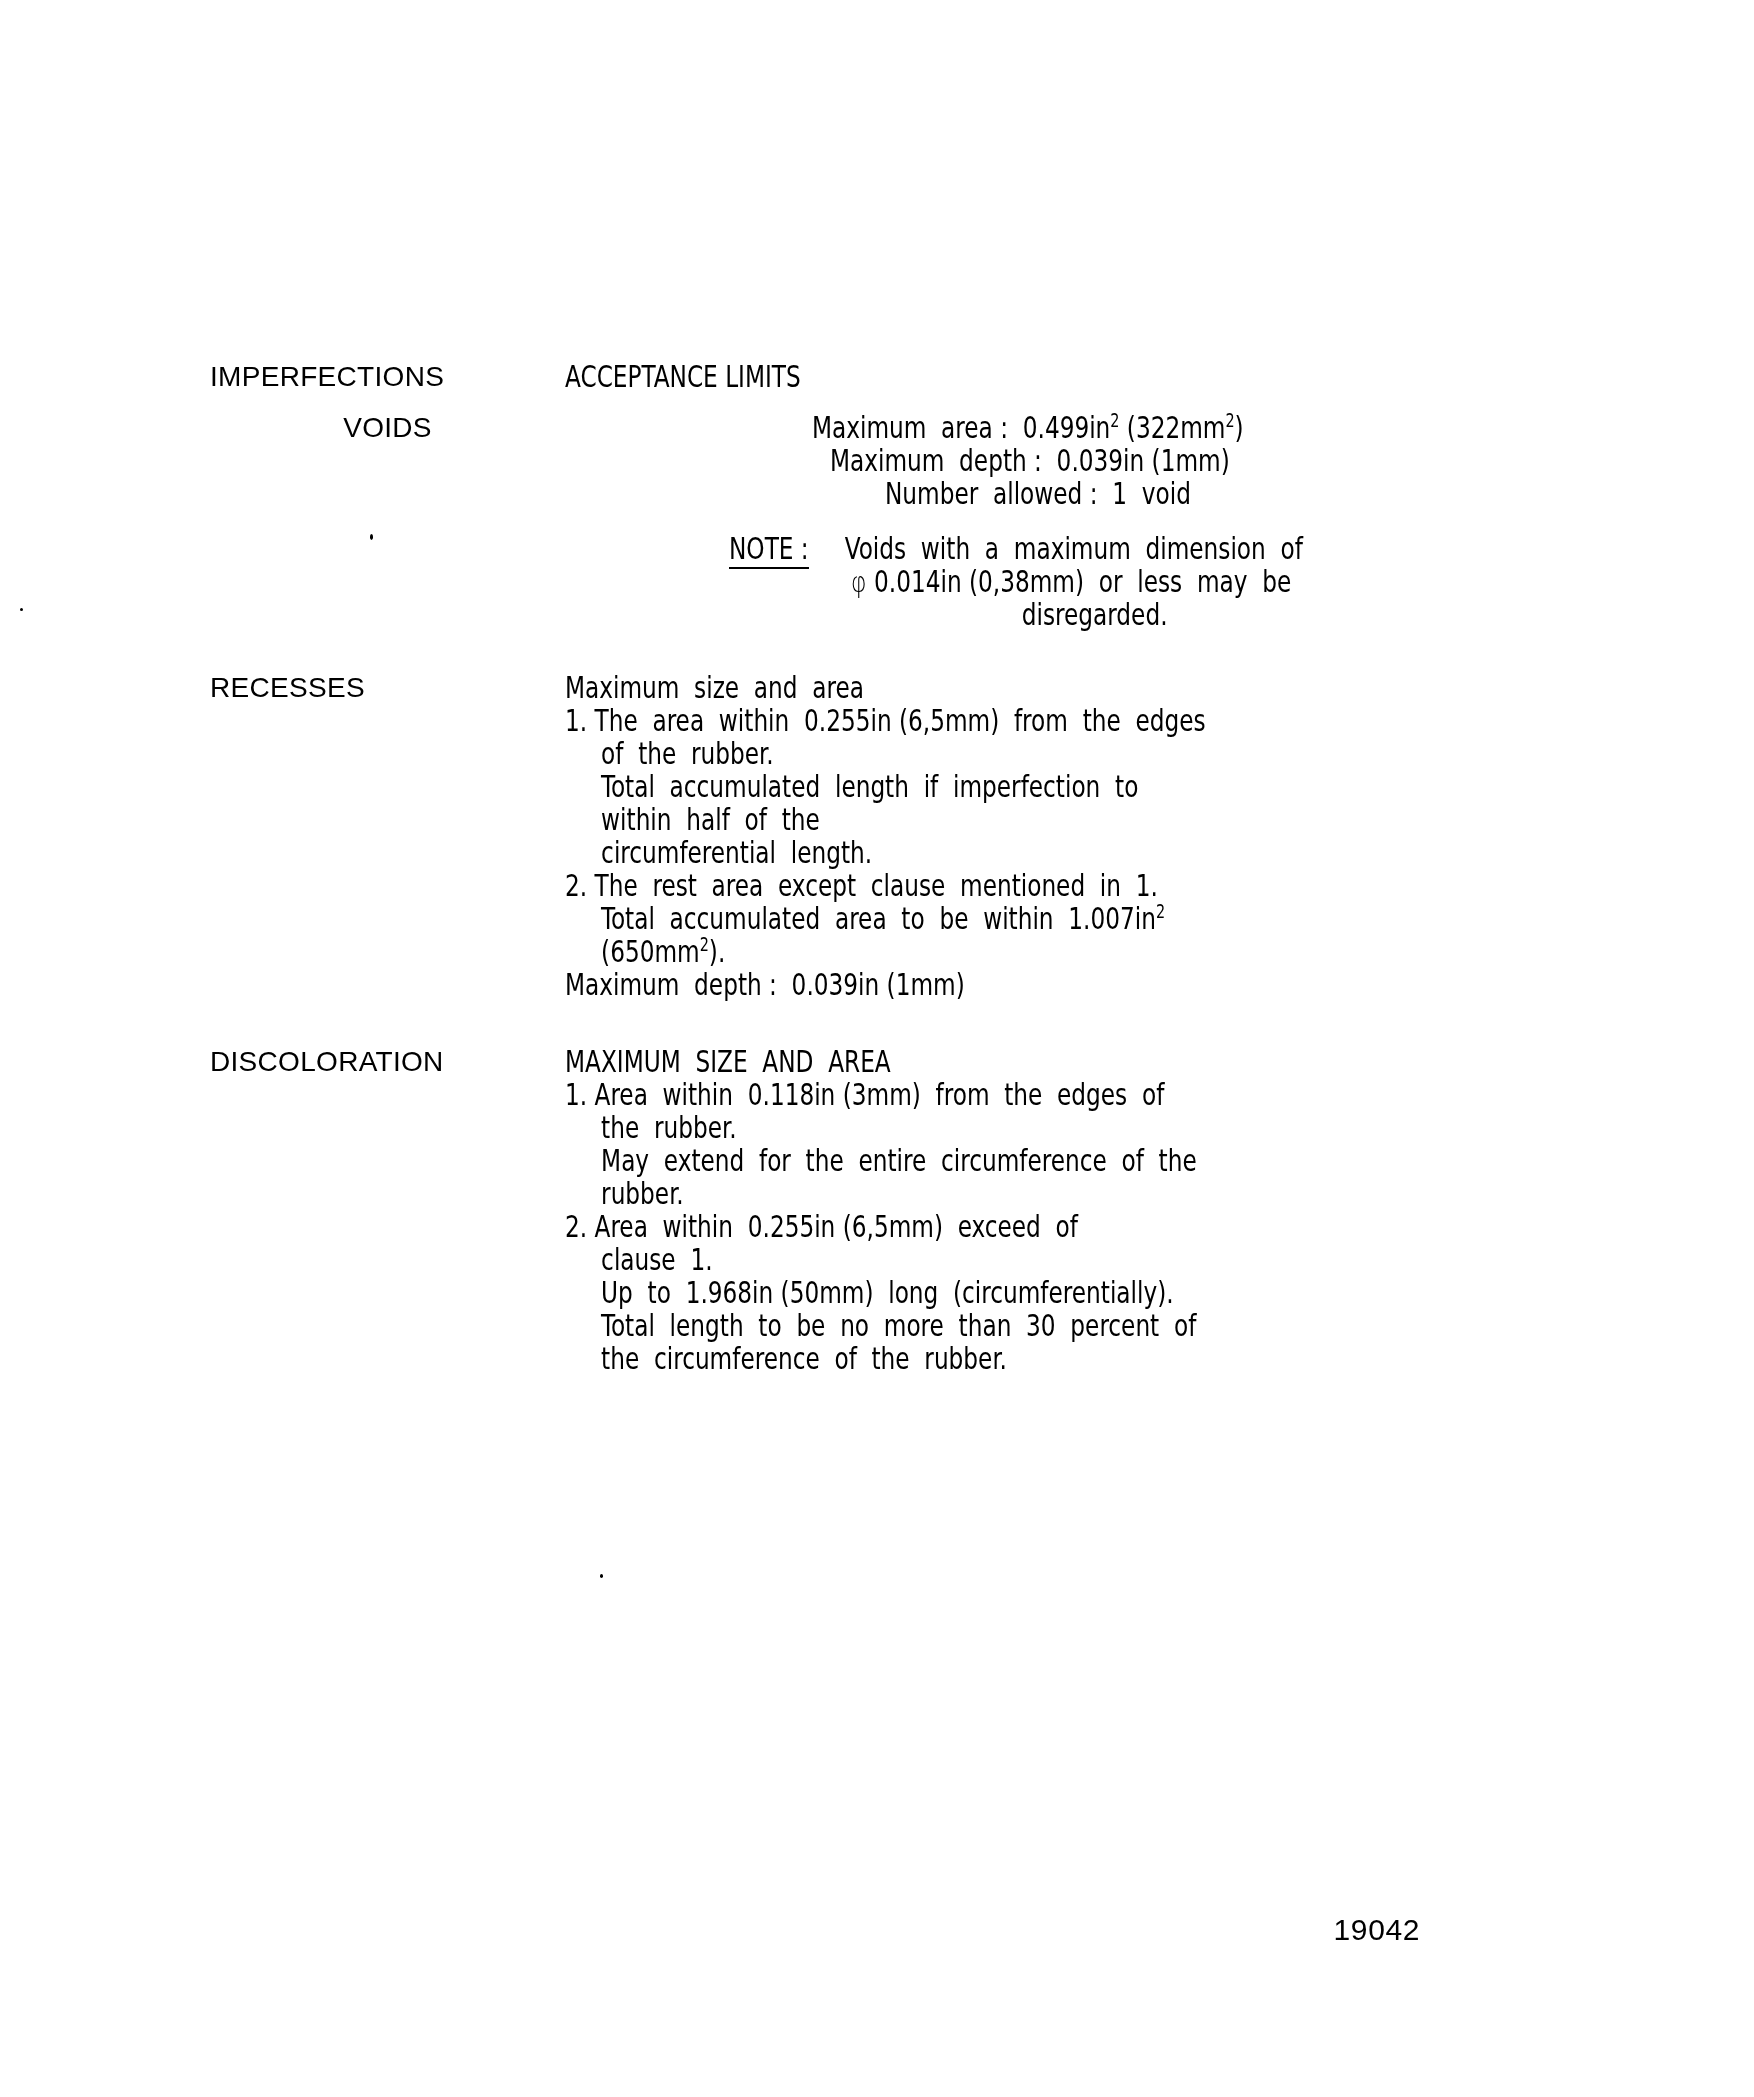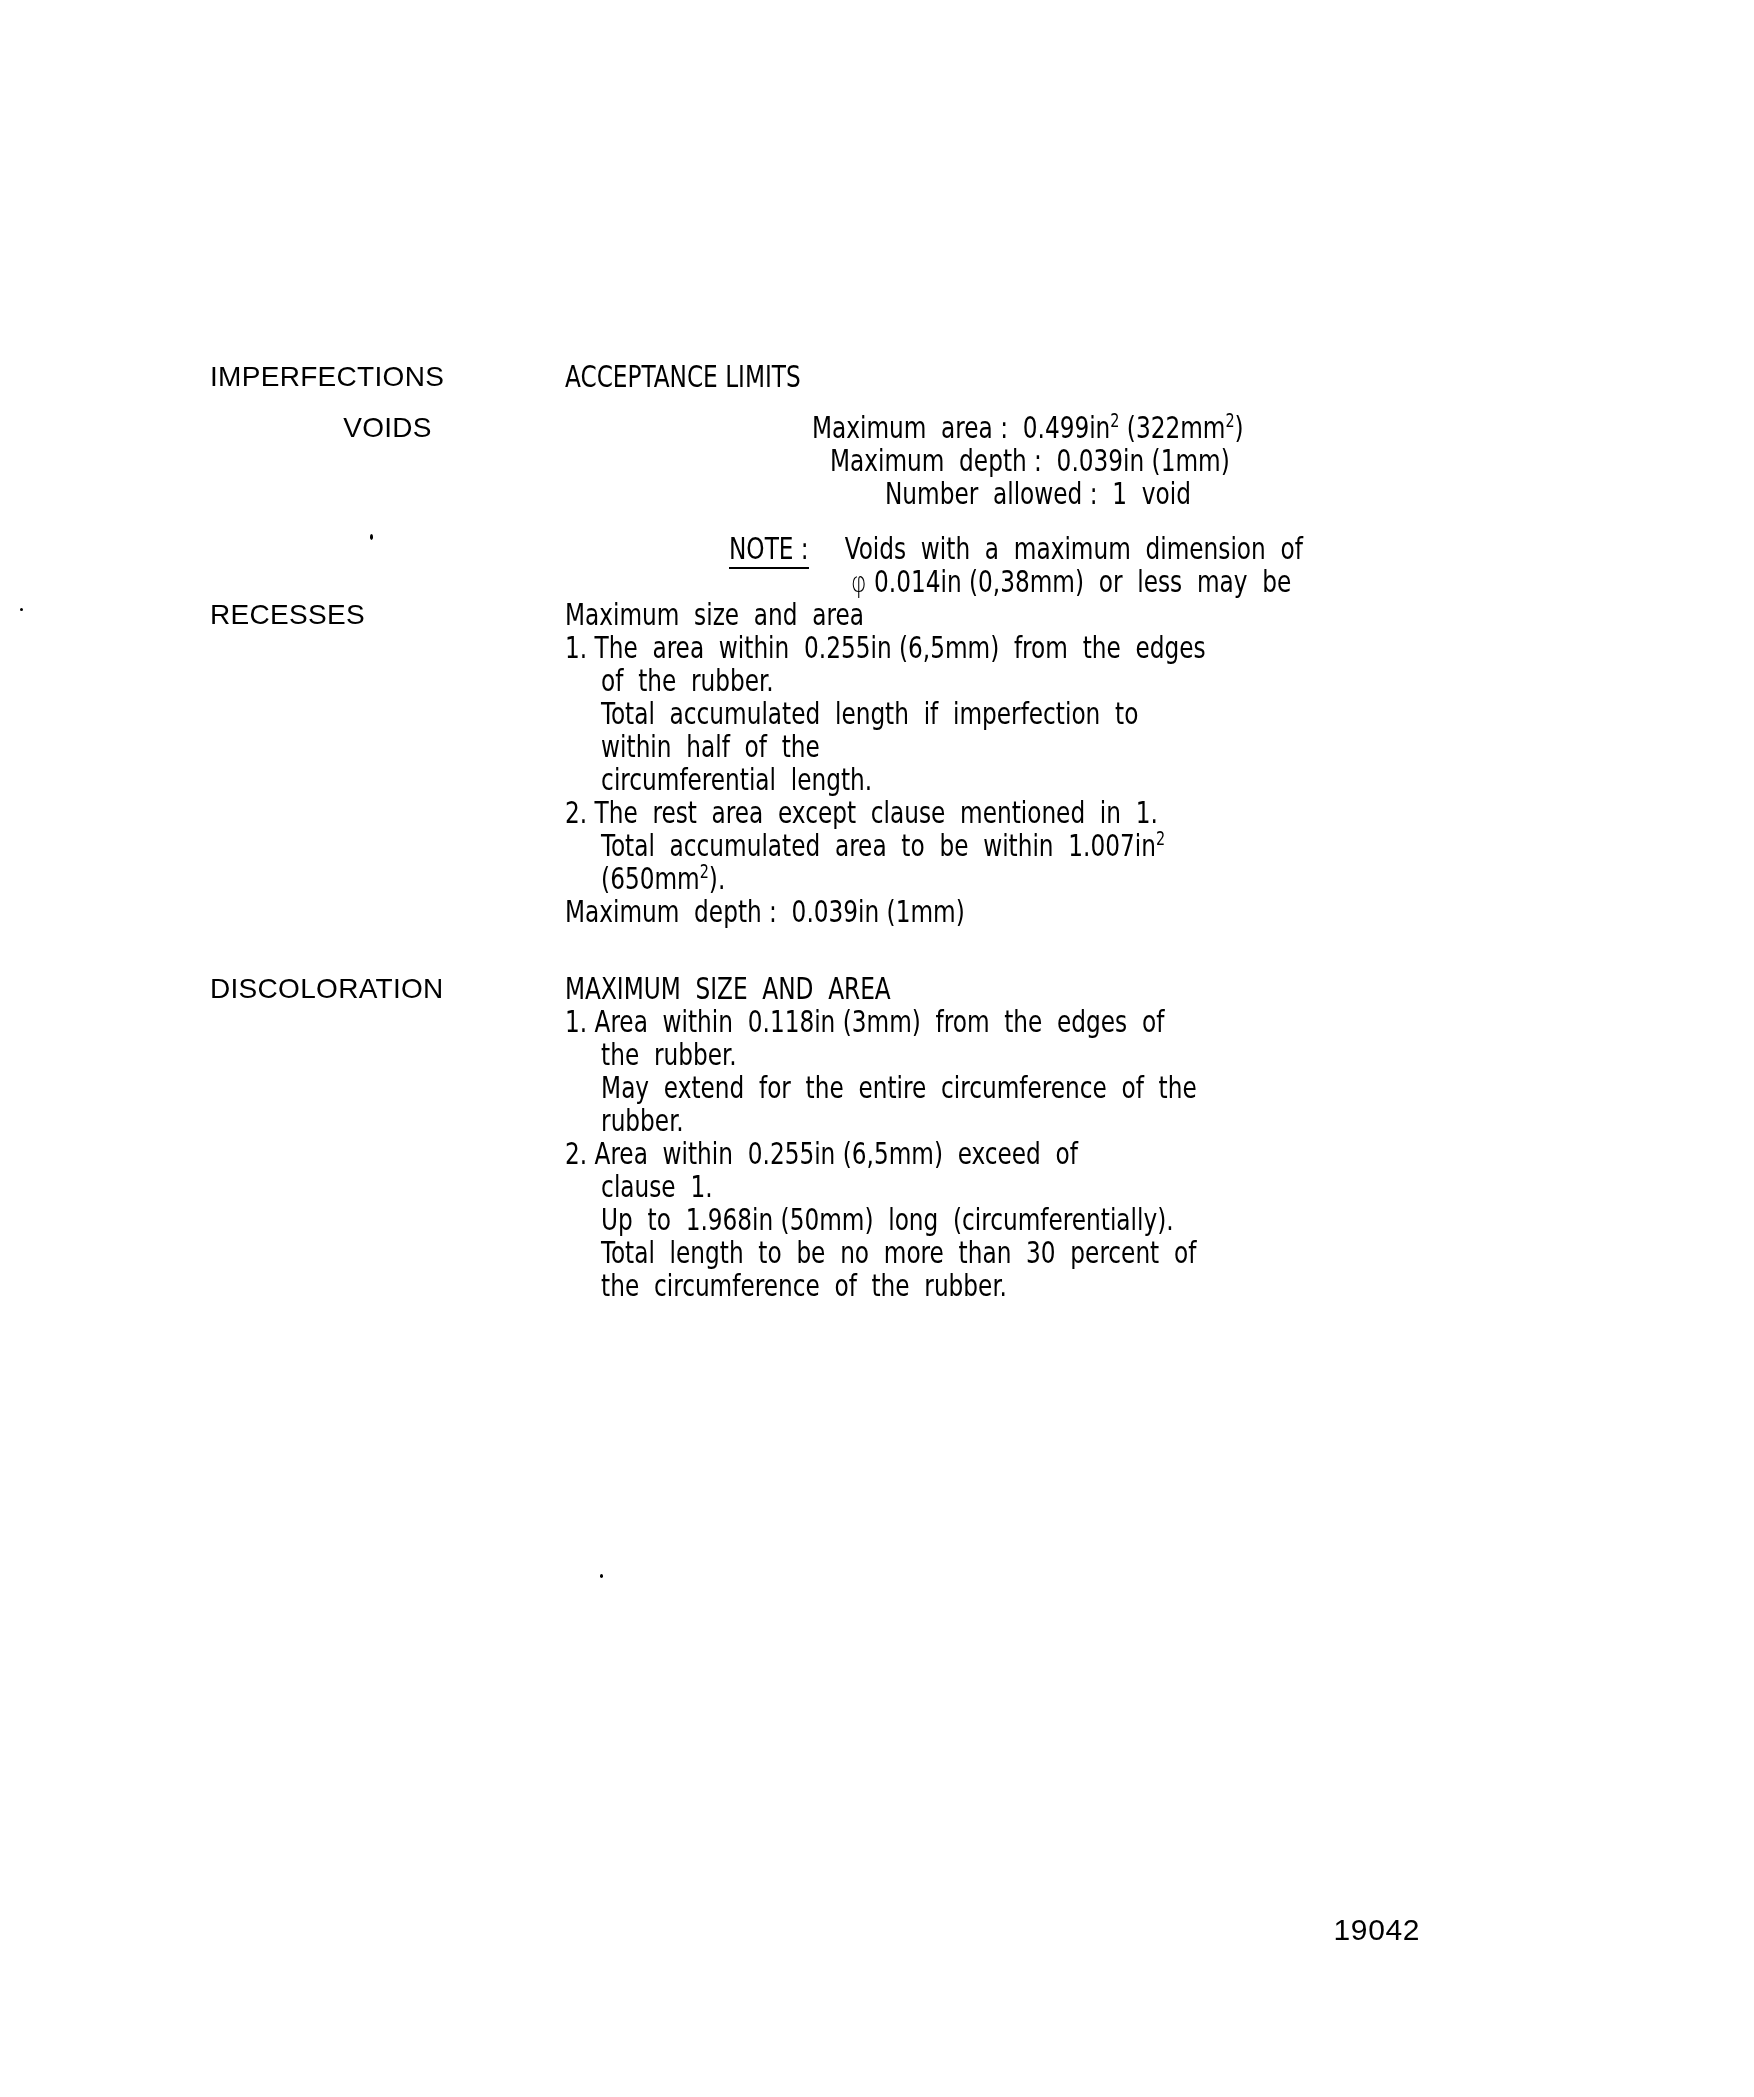--- a/index.html
+++ b/index.html
@@ -88,21 +88,21 @@
 
   sup {
     font-size: 0.62em;
     vertical-align: super;
     line-height: 0;
   }
 
   
   .row-header   { margin-top: 0px; }
   .row-voids    { margin-top: 18px; text-align: center; }
-  .row-recesses { }
+  .row-recesses { margin-top: 40px; }
   .row-discolor { margin-top: 44px; }
 
   
   #doc-number {
     position: absolute;
     right: 130px;
     top: 1913px;
     font-size: 30px;
     letter-spacing: 0.6px;
     font-family: "Liberation Sans", "DejaVu Sans", sans-serif;
@@ -143,20 +143,23 @@
 
         <div class="gap-sm"></div>
 
         <div class="note-block">
           <div class="body-line">
             <span class="narrow"><span class="note-label">NOTE :</span><span class="hang"></span><span>Voids  with  a  maximum  dimension  of</span></span>
           </div>
           <div class="body-line">
             <span class="narrow"><span class="hang" style="width:123px"></span><span><span class="phi">φ</span> 0.014in (0,38mm)  or  less  may  be</span></span>
           </div>
+          <div class="body-line">
+            <span class="narrow"><span class="hang" style="width:123px"></span><span>disregarded.</span></span>
+          </div>
         </div>
       </div>
     </div>
 
     <div class="spec-row row-recesses">
       <div class="col-label">RECESSES</div>
 
       <div class="col-body">
         <div class="body-line"><span class="narrow">Maximum  size  and  area</span></div>
 

